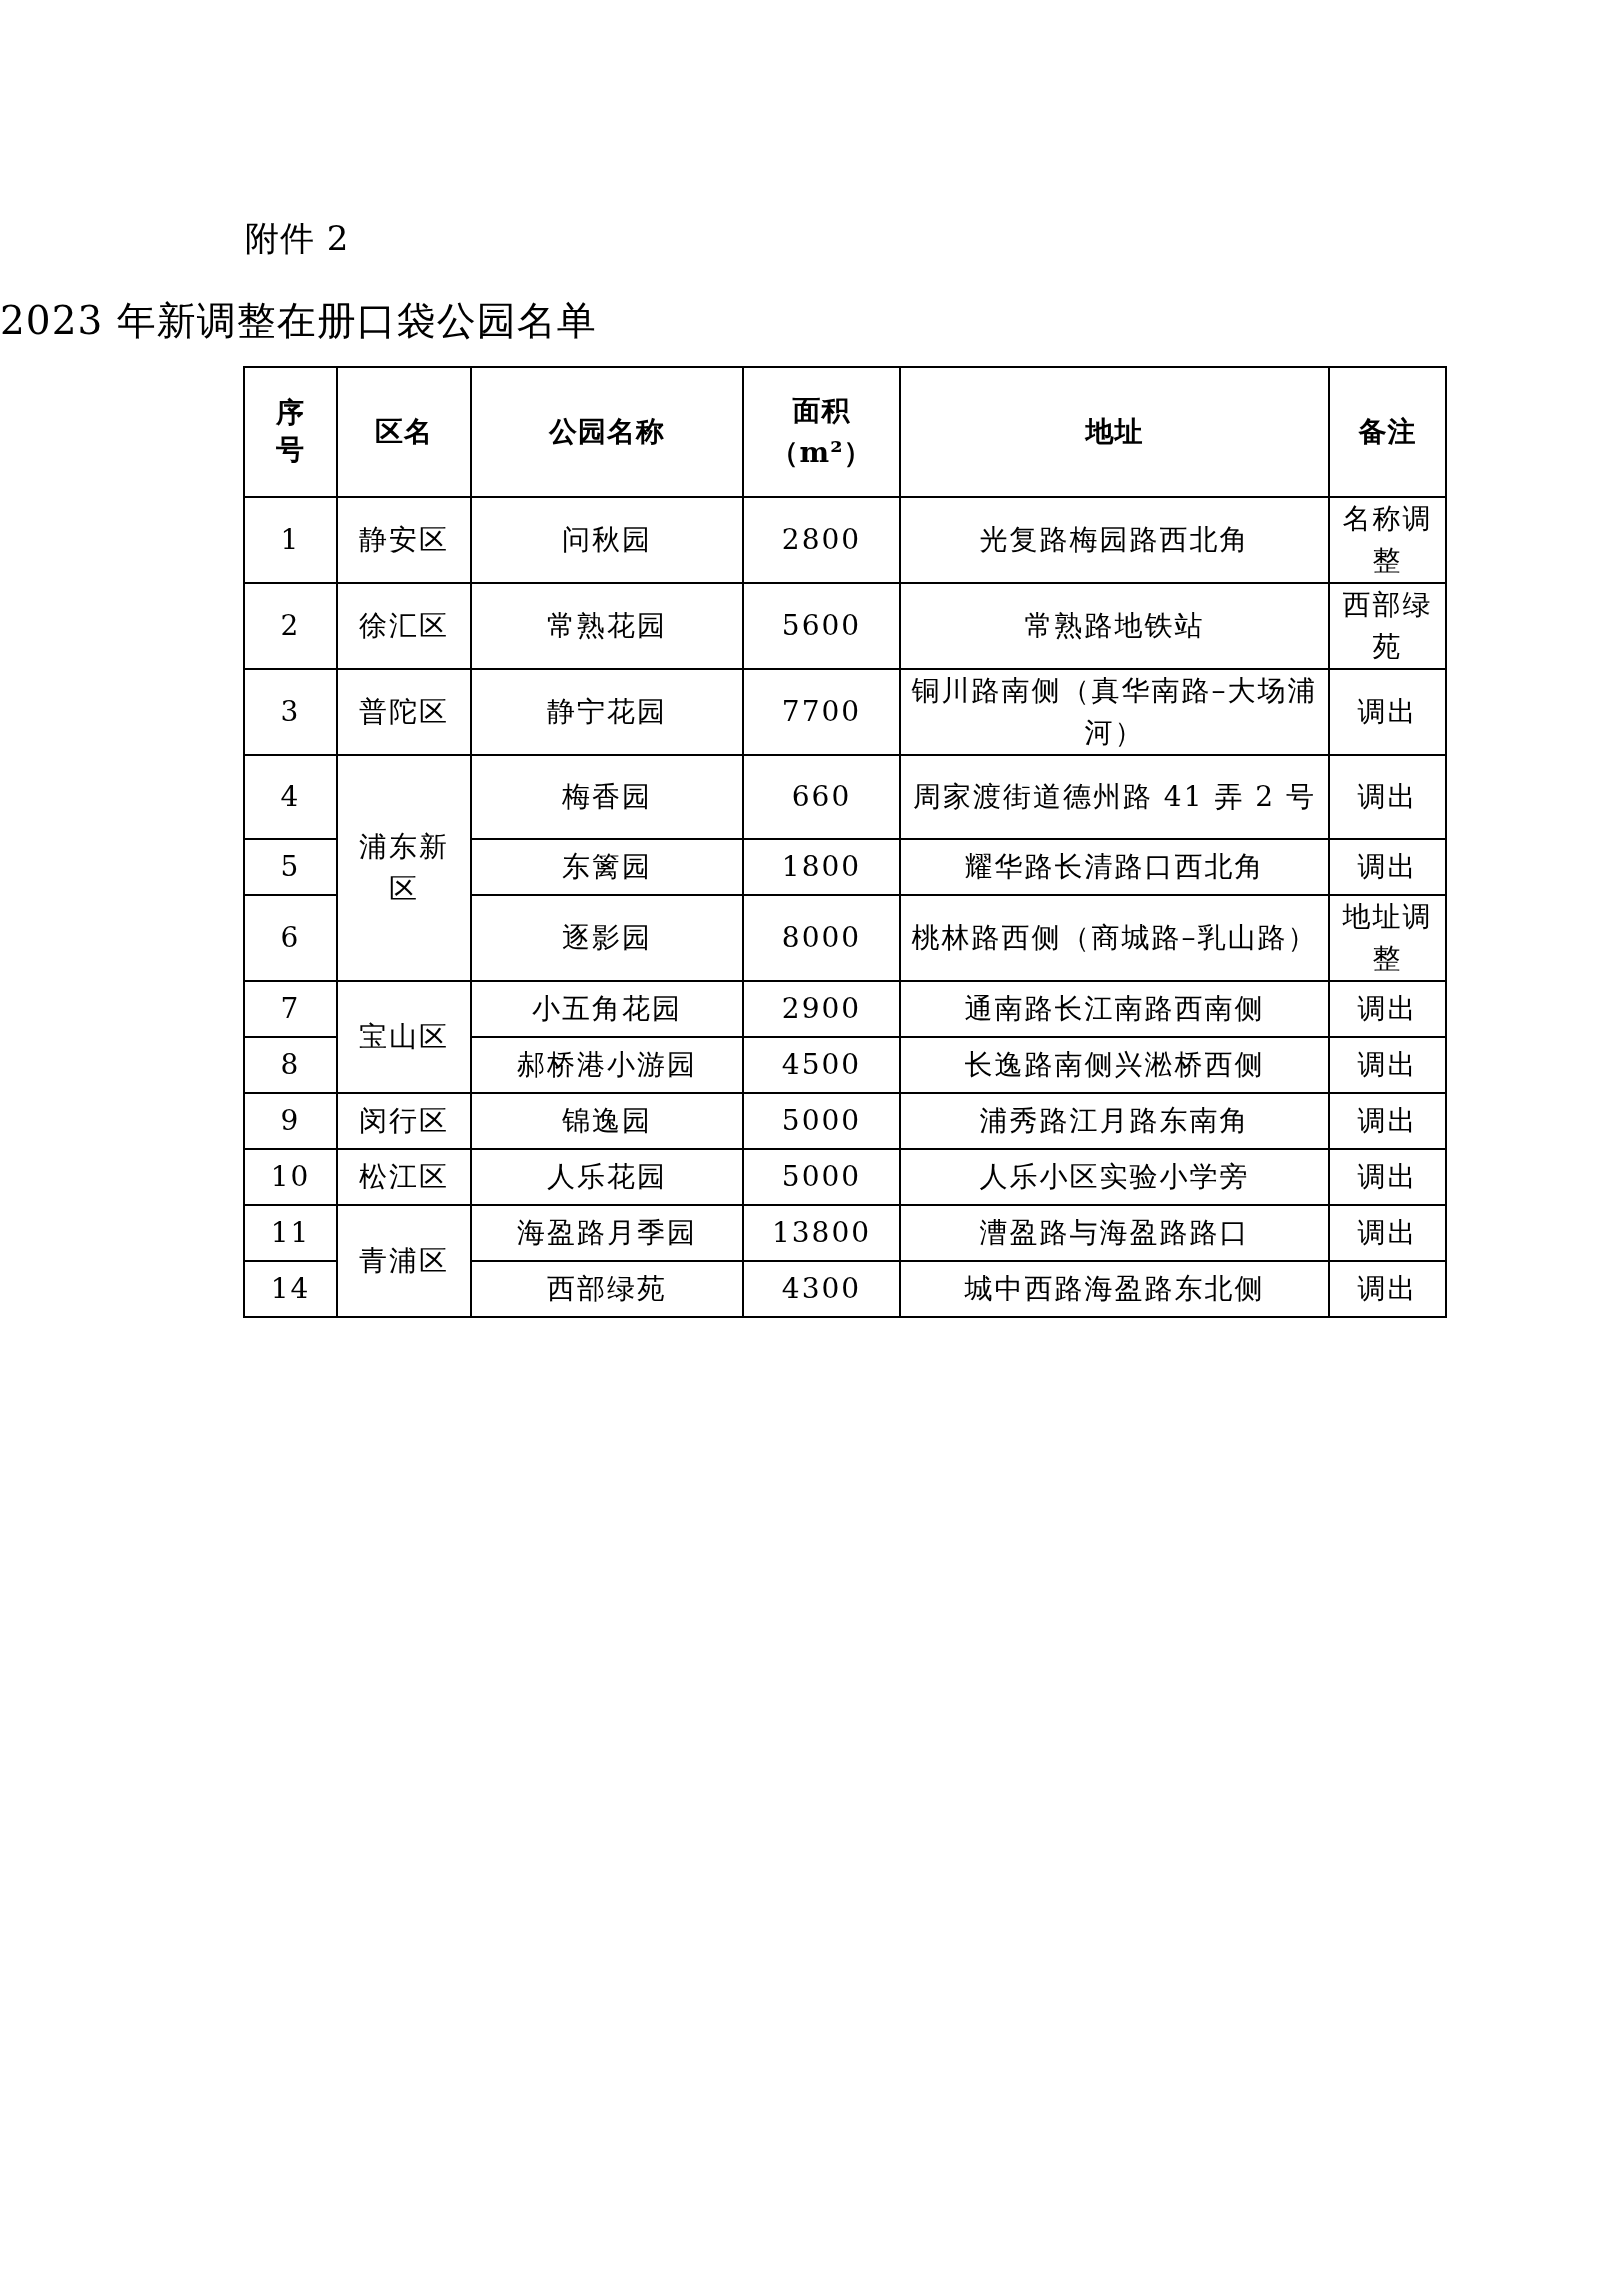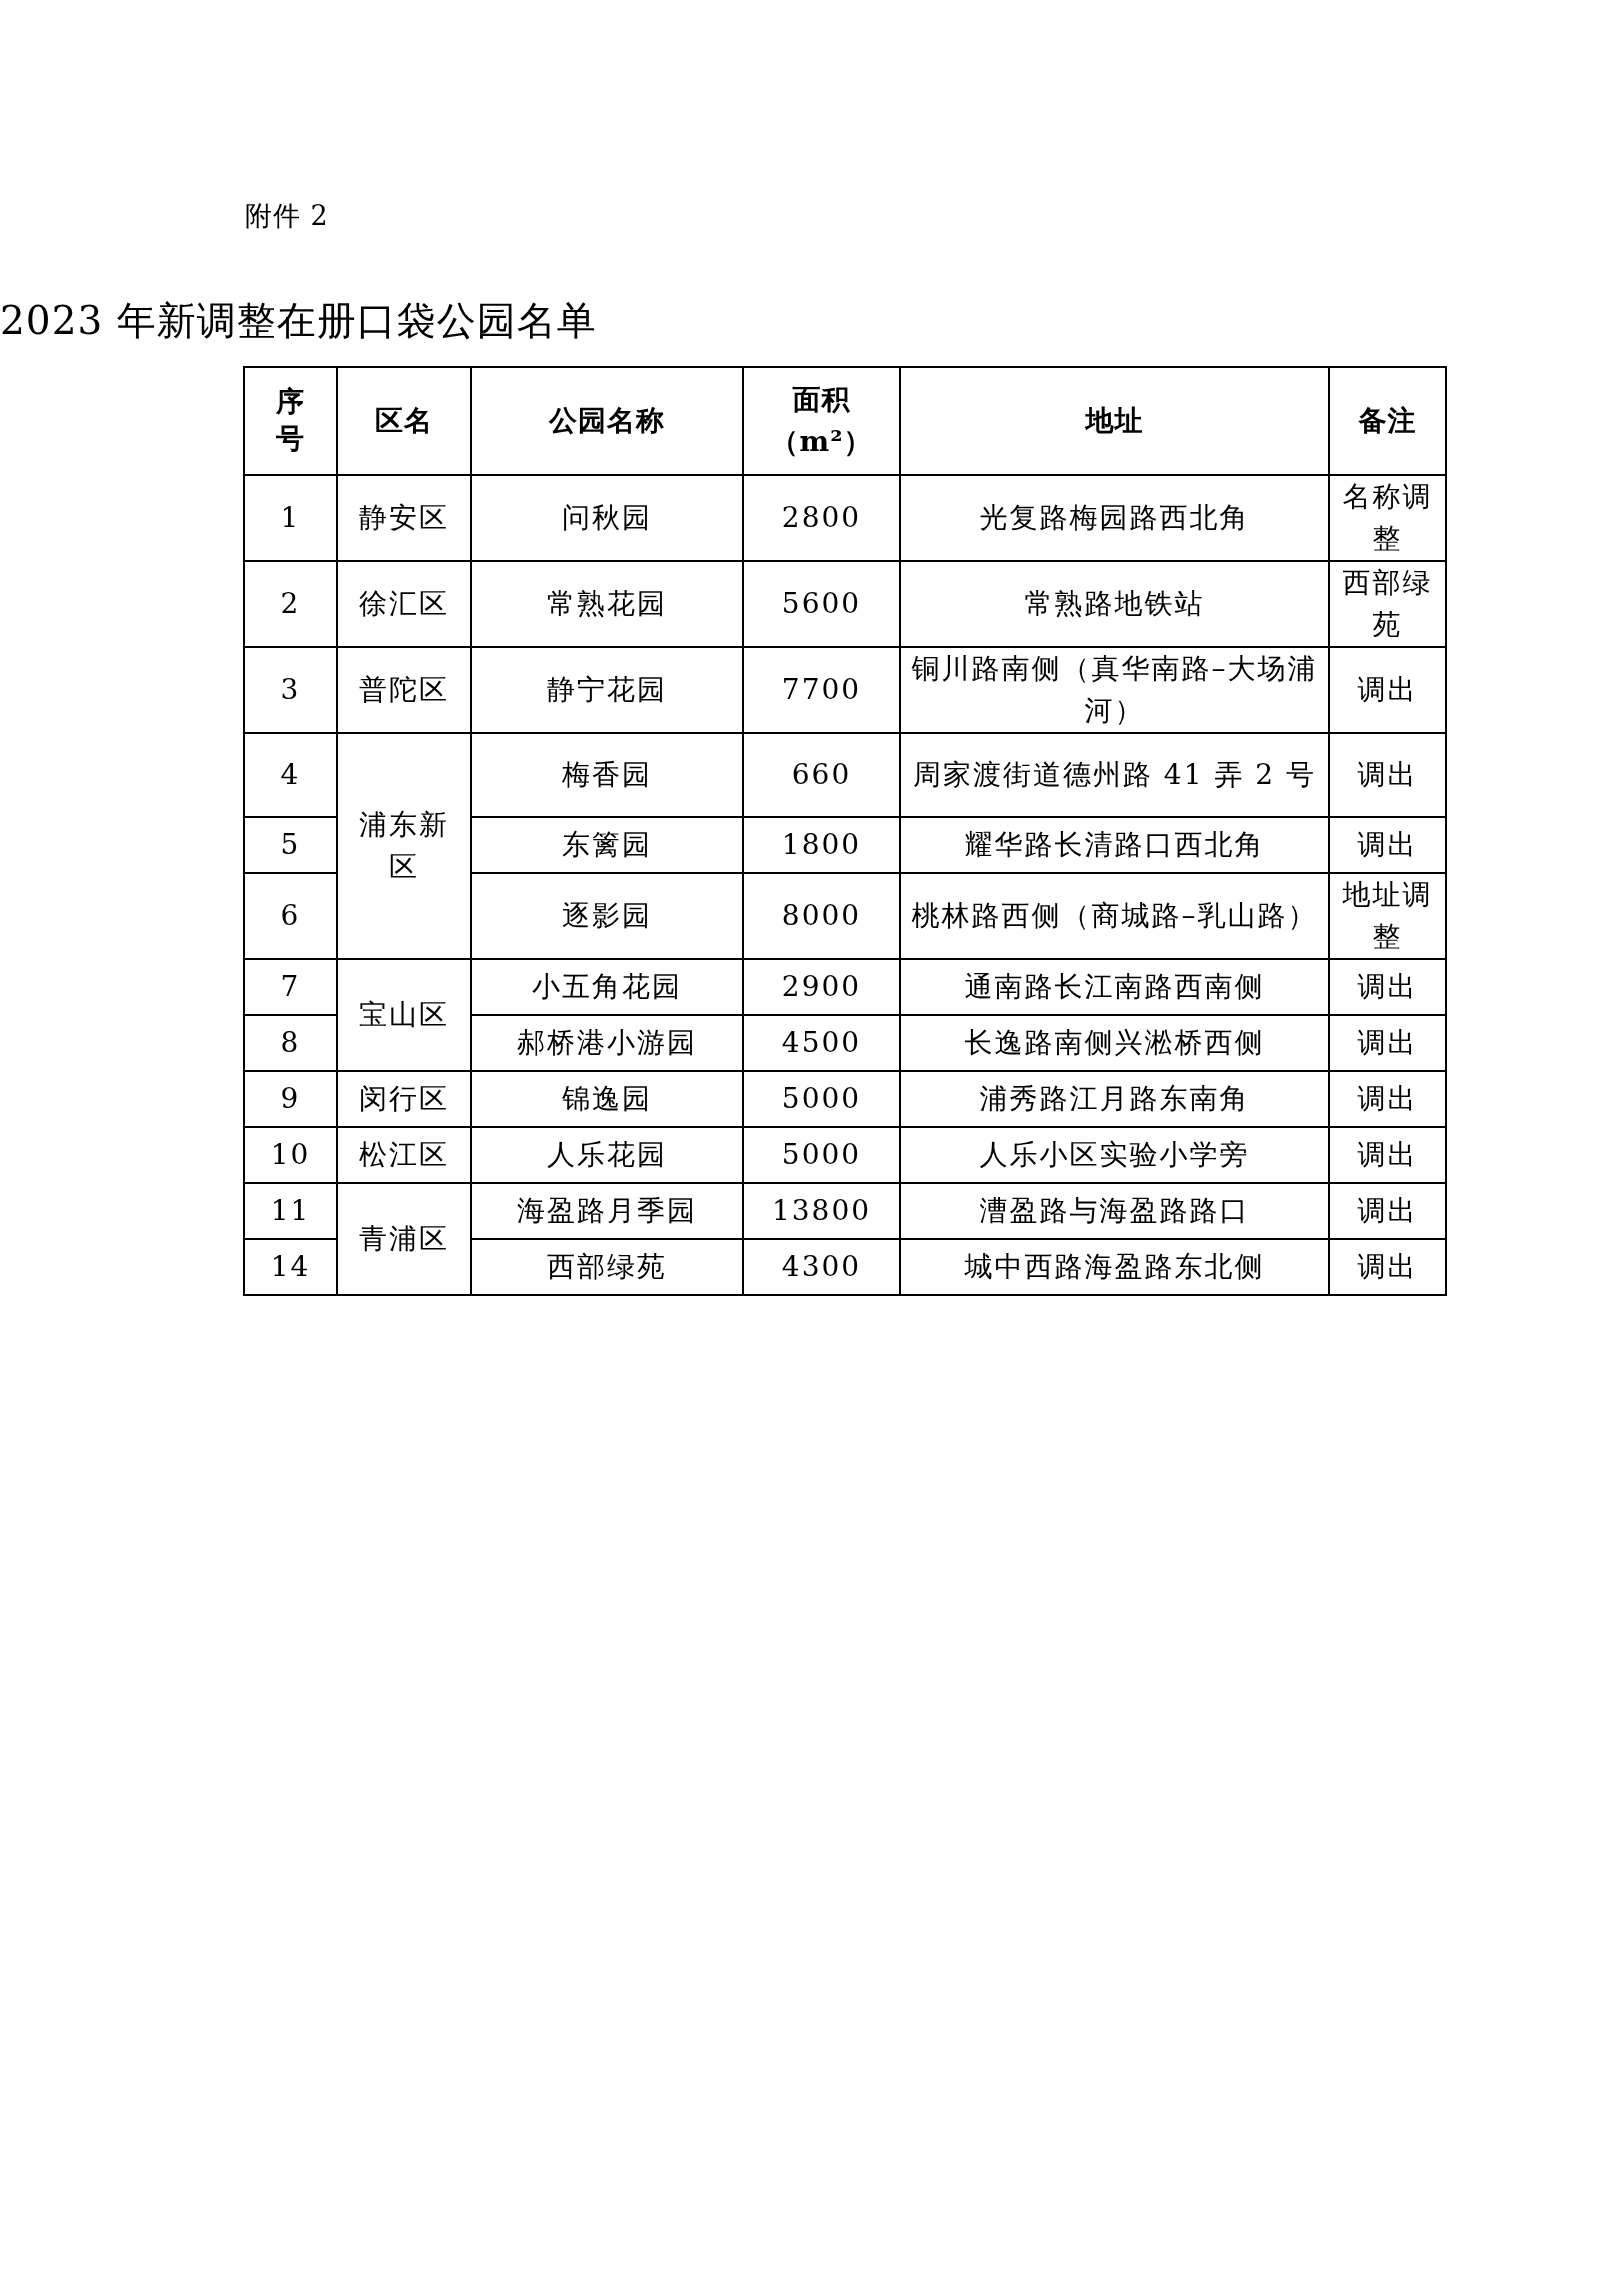--- a/index.html
+++ b/index.html
@@ -1,22 +1,22 @@
 <!DOCTYPE html>
 <html><head>
 <meta charset="utf-8">
 <style>
   html, body { margin: 0; padding: 0; background: #ffffff; }
   body { width: 1621px; height: 2293px; position: relative; font-family: "DejaVu Serif", "Liberation Serif", serif; color: #000; }
-  .attach { position: absolute; left: 245px; top: 198px; font-size: 27px; letter-spacing: 1px; }
+  .attach { position: absolute; left: 245px; top: 216px; font-size: 34px; letter-spacing: 1px; }
   .title { position: absolute; left: 0; width: 1621px; top: 294px; text-align: left; font-size: 39px; letter-spacing: 1px; }
   table.list { position: absolute; left: 243px; top: 366px; width: 1202px; border-collapse: collapse; table-layout: fixed; }
   table.list th, table.list td { border: 2px solid #000; text-align: center; vertical-align: middle; padding: 0 3.9px; font-size: 28px; line-height: 42px; font-weight: normal; letter-spacing: 2px; }
   table.list th { font-weight: bold; letter-spacing: 1px; }
-  .h-head { height: 108px; padding-left: 43px; }
+  .h-head { height: 130px; padding-left: 43px; }
   .h-1 { height: 84px; }
   .h-2 { height: 56px; }
   .addr { line-height: 40px; border-radius: 9px; }
   .note { line-height: 40px; padding: 0 7.8px; margin-left: 13px; }
 </style>
 </head>
 <body>
 
 <div class="attach">附件 2</div>
 <div class="title">2023 年新调整在册口袋公园名单</div>

